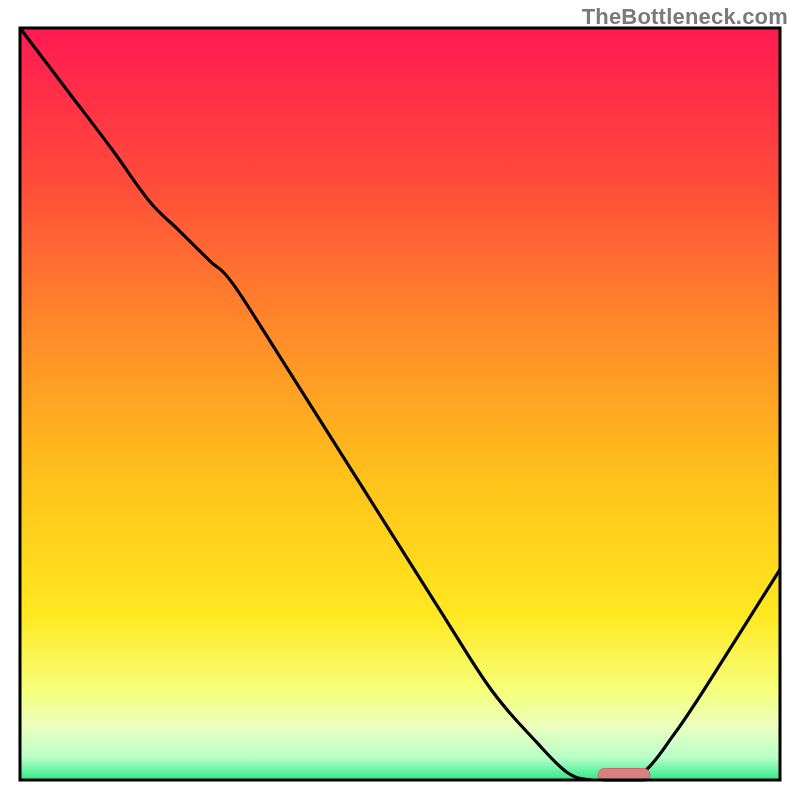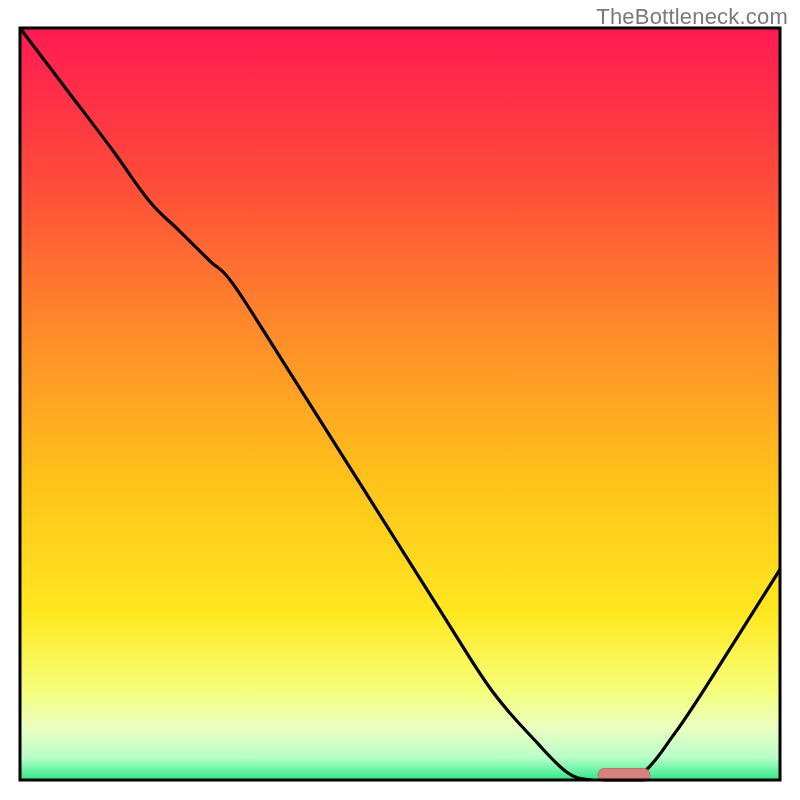--- a/index.html
+++ b/index.html
@@ -14,21 +14,21 @@
     position: relative;
     width: 800px;
     height: 800px;
   }
   .watermark {
     position: absolute;
     top: 4px;
     right: 12px;
     font-family: Arial, Helvetica, sans-serif;
     font-size: 22px;
-    font-weight: 400;
+    font-weight: 700;
     color: #7a7a7a;
     letter-spacing: 0.2px;
   }
   svg {
     display: block;
   }
 </style>
 </head>
 <body>
 

